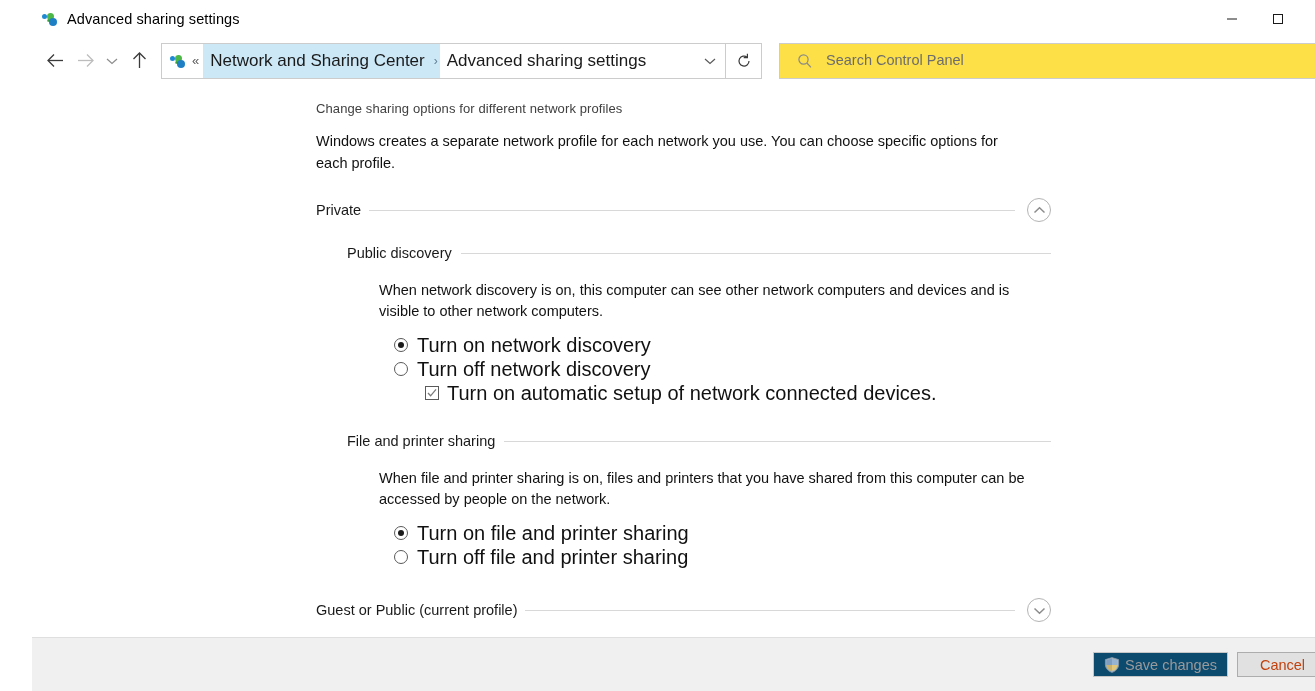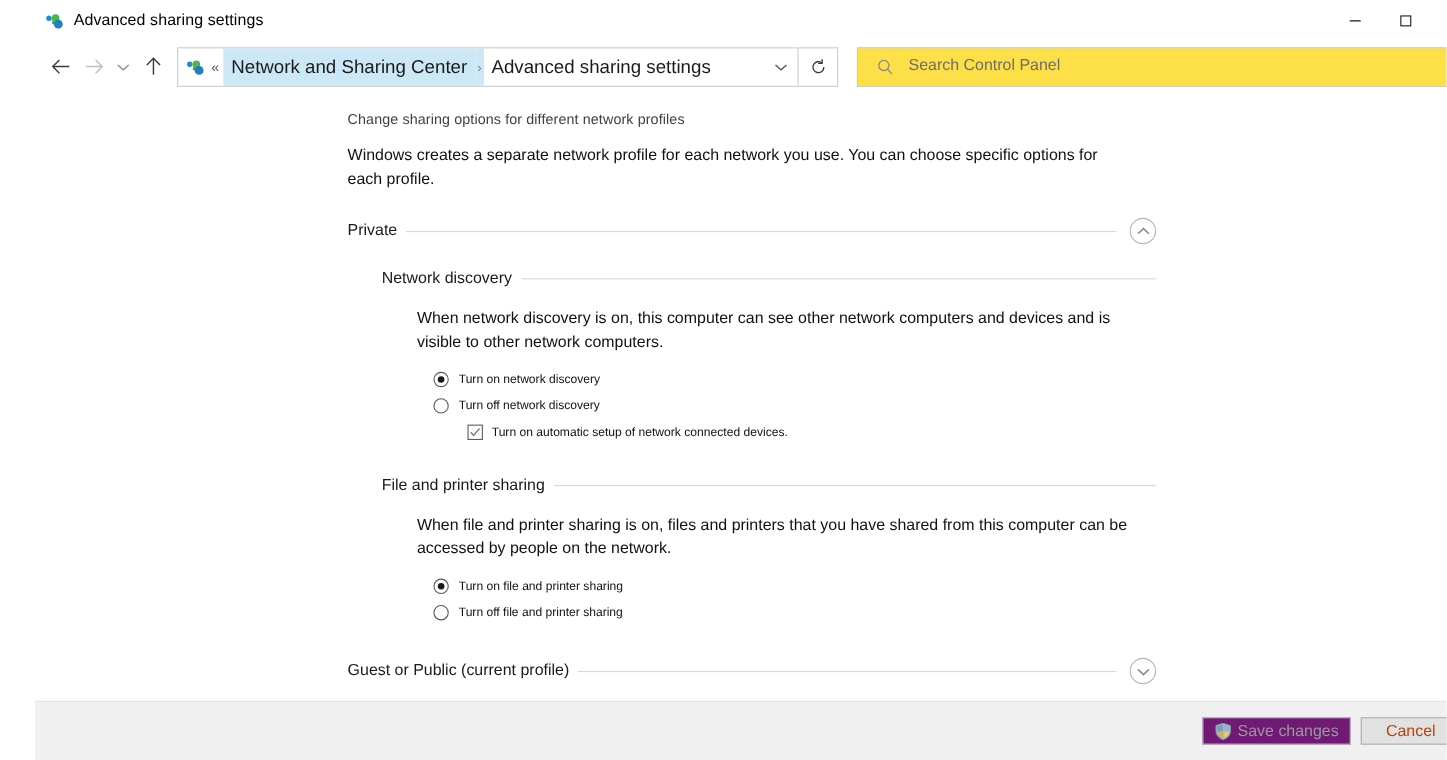--- a/index.html
+++ b/index.html
@@ -286,21 +286,21 @@
     border: 1px solid #5a5a5a;
     background: #ffffff;
     flex: 0 0 14px;
     margin-right: 8px;
     position: relative;
   }
   .checkbox.checked svg {
     position: absolute; left: 1px; top: 1px;
   }
   .opt-label {
-    font-size: 11px;
+    font-size: 20px;
     color: #111111;
     white-space: nowrap;
   }
 
   
   .scrollbar {
     width: 17px;
     flex: 0 0 17px;
     background: #f0f0f0;
     border-left: 1px solid #e2e2e2;
@@ -346,21 +346,21 @@
     color: #c2410c;
     display: flex;
     align-items: center;
     justify-content: center;
     font-family: "Liberation Sans", sans-serif;
     padding: 0 10px;
     margin-left: 9px;
   }
   .btn.disabled {
     color: #9a9a9a;
-    background: #701a75;
+    background: #0c4a6e;
     border-color: #c6c6c6;
   }
   .btn .shield {
     width: 16px; height: 16px;
     margin-right: 5px;
     flex: 0 0 16px;
   }
   .btn.cancel { min-width: 91px; background: #e1e1e1; }
 </style>
 </head>
@@ -470,21 +470,21 @@
           <div class="label">Private</div>
           <div class="rule"></div>
           <div class="chev-circle">
             <svg width="13" height="9" viewBox="0 0 13 9">
                 <polyline points="1.5,6.5 6.5,1.8 11.5,6.5" fill="none" stroke="#8c8c8c" stroke-width="1.5"></polyline>
               </svg>
           </div>
         </div>
 
         <div class="sub-head">
-          <div class="label">Network discovery</div>
+          <div class="label">Public discovery</div>
           <div class="rule"></div>
         </div>
         <div class="sub-desc">When network discovery is on, this computer can see other network computers and devices and is visible to other network computers.</div>
         <div class="opt-group">
           <div class="opt-row">
             <span class="radio checked"></span>
             <span class="opt-label">Turn on network discovery</span>
           </div>
           <div class="opt-row">
             <span class="radio"></span>

